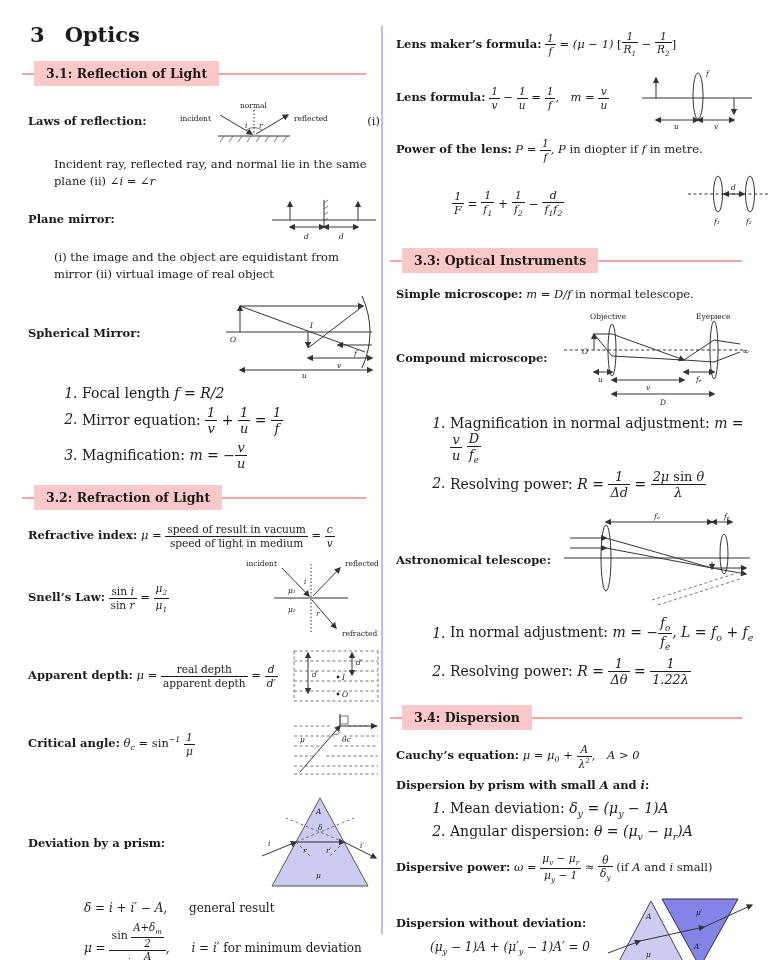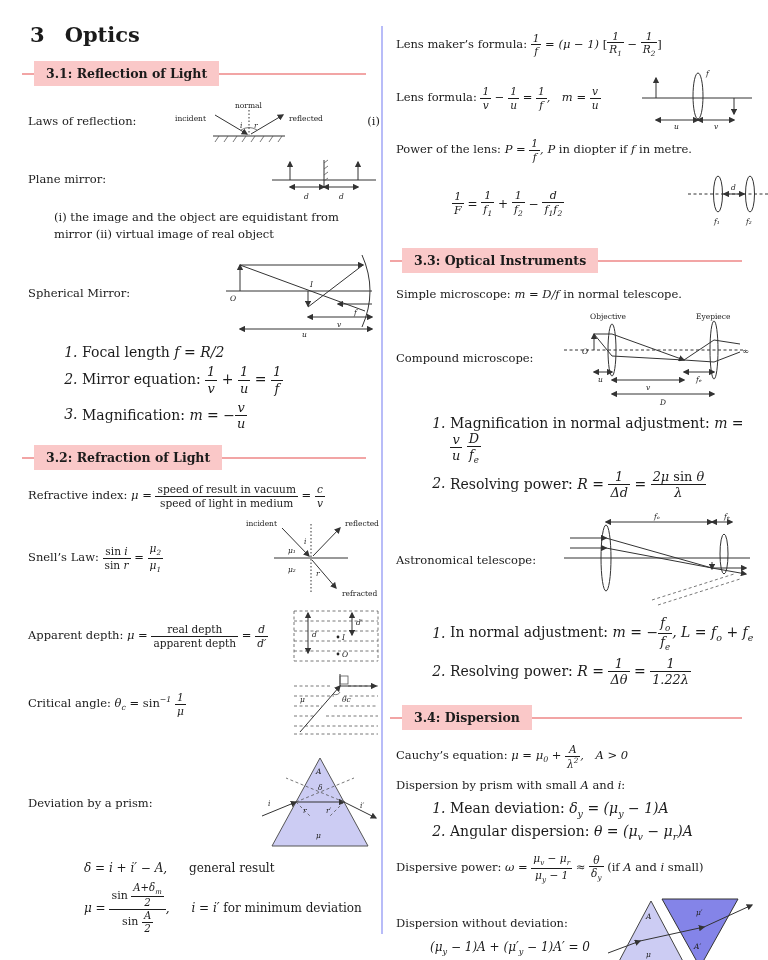--- a/index.html
+++ b/index.html
@@ -13,21 +13,21 @@
   #divider{position:absolute;left:381px;top:26px;width:2px;height:908px;background:var(--divider)}
   .col{position:absolute;top:0}
   #col-left{left:28px;width:352px}
   #col-right{left:396px;width:360px}
   .h1{display:flex;gap:20px;font-size:21px;font-weight:bold;margin:22px 0 10px 2px}
   .secband{position:relative;height:26px;margin:14px 16px 12px 0}
   .secband .line{position:absolute;left:-6px;right:-2px;top:12px;height:2px;background:var(--band-line)}
   .secband .pill{position:relative;display:inline-block;background:var(--band);
       padding:5px 12px;font-weight:bold;font-size:12.5px;margin-left:6px}
   .entry{margin:7px 0;font-size:11.5px;line-height:1.45}
-  .lbl{font-weight:normal}
+  .lbl{font-weight:bold}
   .row{display:flex;justify-content:space-between;align-items:center}
   .rowtop{align-items:flex-start}
   .indent{margin-left:26px;margin-right:4px}
   .m{font-style:italic}
   .m .rm{font-style:normal}
   .frac{display:inline-flex;flex-direction:column;vertical-align:middle;
         text-align:center;font-size:0.92em;line-height:1.18}
   .frac>.num{border-bottom:1px solid currentColor;padding:0 2px;display:block}
   .frac>.den{padding:0 2px;display:block}
   sub,sup{font-size:0.68em}
@@ -89,20 +89,21 @@
       <line class="ln" x1="42" y1="16" x2="74" y2="35" marker-end="url(#arr)"></line>
       <line class="ln" x1="78" y1="35" x2="110" y2="16" marker-end="url(#arr)"></line>
       <text x="2" y="22">incident</text>
       <text x="116" y="22">reflected</text>
       <text class="it" x="67" y="29">i</text>
       <text class="it" x="81" y="29">r</text>
       <path class="thin" d="M68,31 Q76,26 84,31"></path>
     </svg>
     <span class="eqnum" style="margin-top:14px;font-size:11.5px">(i)</span>
   </div>
+  <div class="entry indent m"><span class="rm">Incident ray, reflected ray, and normal lie in the same plane (ii) </span>∠i = ∠r</div>
 
   <div class="entry row">
     <span class="lbl">Plane mirror:</span>
     <svg width="112" height="46" viewBox="0 0 112 46">
       <line class="ln" x1="4" y1="24" x2="108" y2="24"></line>
       <line class="ln" x1="56" y1="4" x2="56" y2="32"></line>
       <g class="thin">
         <line x1="56" y1="7" x2="60" y2="4"></line>
           <line x1="56" y1="13" x2="60" y2="10"></line>
         <line x1="56" y1="19" x2="60" y2="16"></line>

